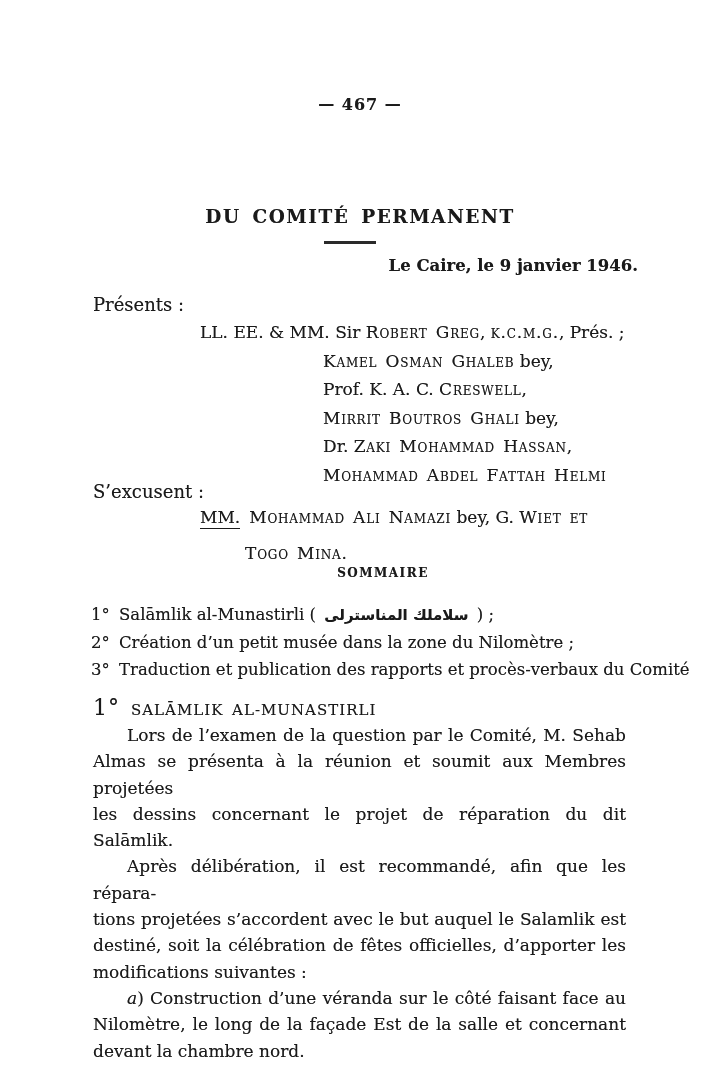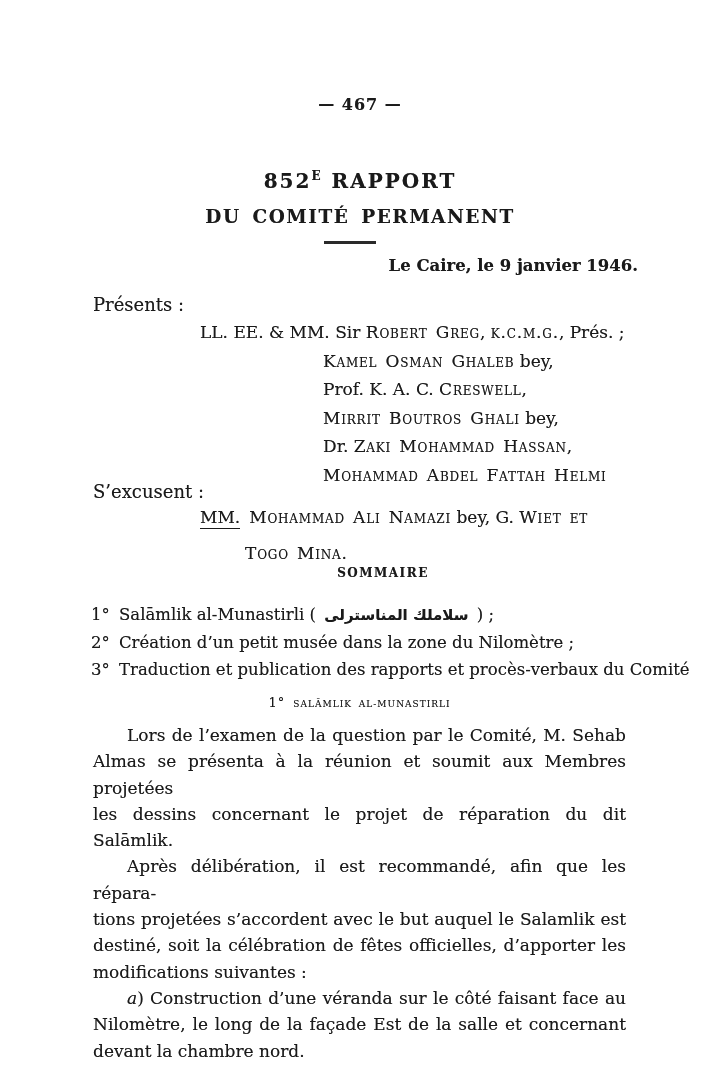--- a/index.html
+++ b/index.html
@@ -32,41 +32,38 @@
   .names .sub { margin-left:123px; }
   .exnames { top:504px; left:200px; line-height:26px; font-size:17px; white-space:nowrap; }
   .exnames .sub { margin-left:45px; word-spacing:8px;margin-top:10px; }
   .u { border-bottom:1.5px solid #1a1a1a; padding-bottom:1px; margin-right:9px; }
 
   .som-label { top:566px; font-size:12px; font-weight:bold; letter-spacing:1.5px;padding-left:23px; }
   .som-items { top:601px; left:91px; line-height:27px; font-size:16.5px; white-space:nowrap; }
   .som-num { display:inline-block; min-width:22px; margin-right:6px; }
   .ar { font-family:"DejaVu Sans", sans-serif; font-weight:bold; font-size:15px; padding:0 3px; }
 
-  .sec-heading { top:695px; left:93px; width:533px; text-align:center;
-                 font-size:13px; letter-spacing:1px; word-spacing:3px;
+  .sec-heading { top:695px; left:93px; width:533px; 
+                 font-size:22px; letter-spacing:1px; word-spacing:3px;
                  font-variant-caps: all-small-caps; }
   .sec-heading .num { font-variant-caps: normal; }
 
   .body { top:722px; left:93px; width:533px; font-size:17px; line-height:26.3px; }
   .bl   { text-align: justify; text-align-last: justify; }
   .bl.end { text-align-last: left; }
   .bl.ind { text-indent: 34px; }
   .it { font-style: italic; }
 </style>
 </head>
 <body>
 
 <div class="page">
 
   <div class="abs center pagenum">— 467 —</div>
 
-  <div class="abs center title1">
-    <span>852</span><sup>E</sup><span class="word2">RAPPORT</span>
-  </div>
 
   <div class="abs center title2">DU COMITÉ PERMANENT</div>
 
   <div class="abs rule"></div>
 
   <div class="abs date">Le Caire, le 9 janvier 1946.</div>
 
   <div class="abs plabel presents-label">Présents :</div>
 
   <div class="abs names">

